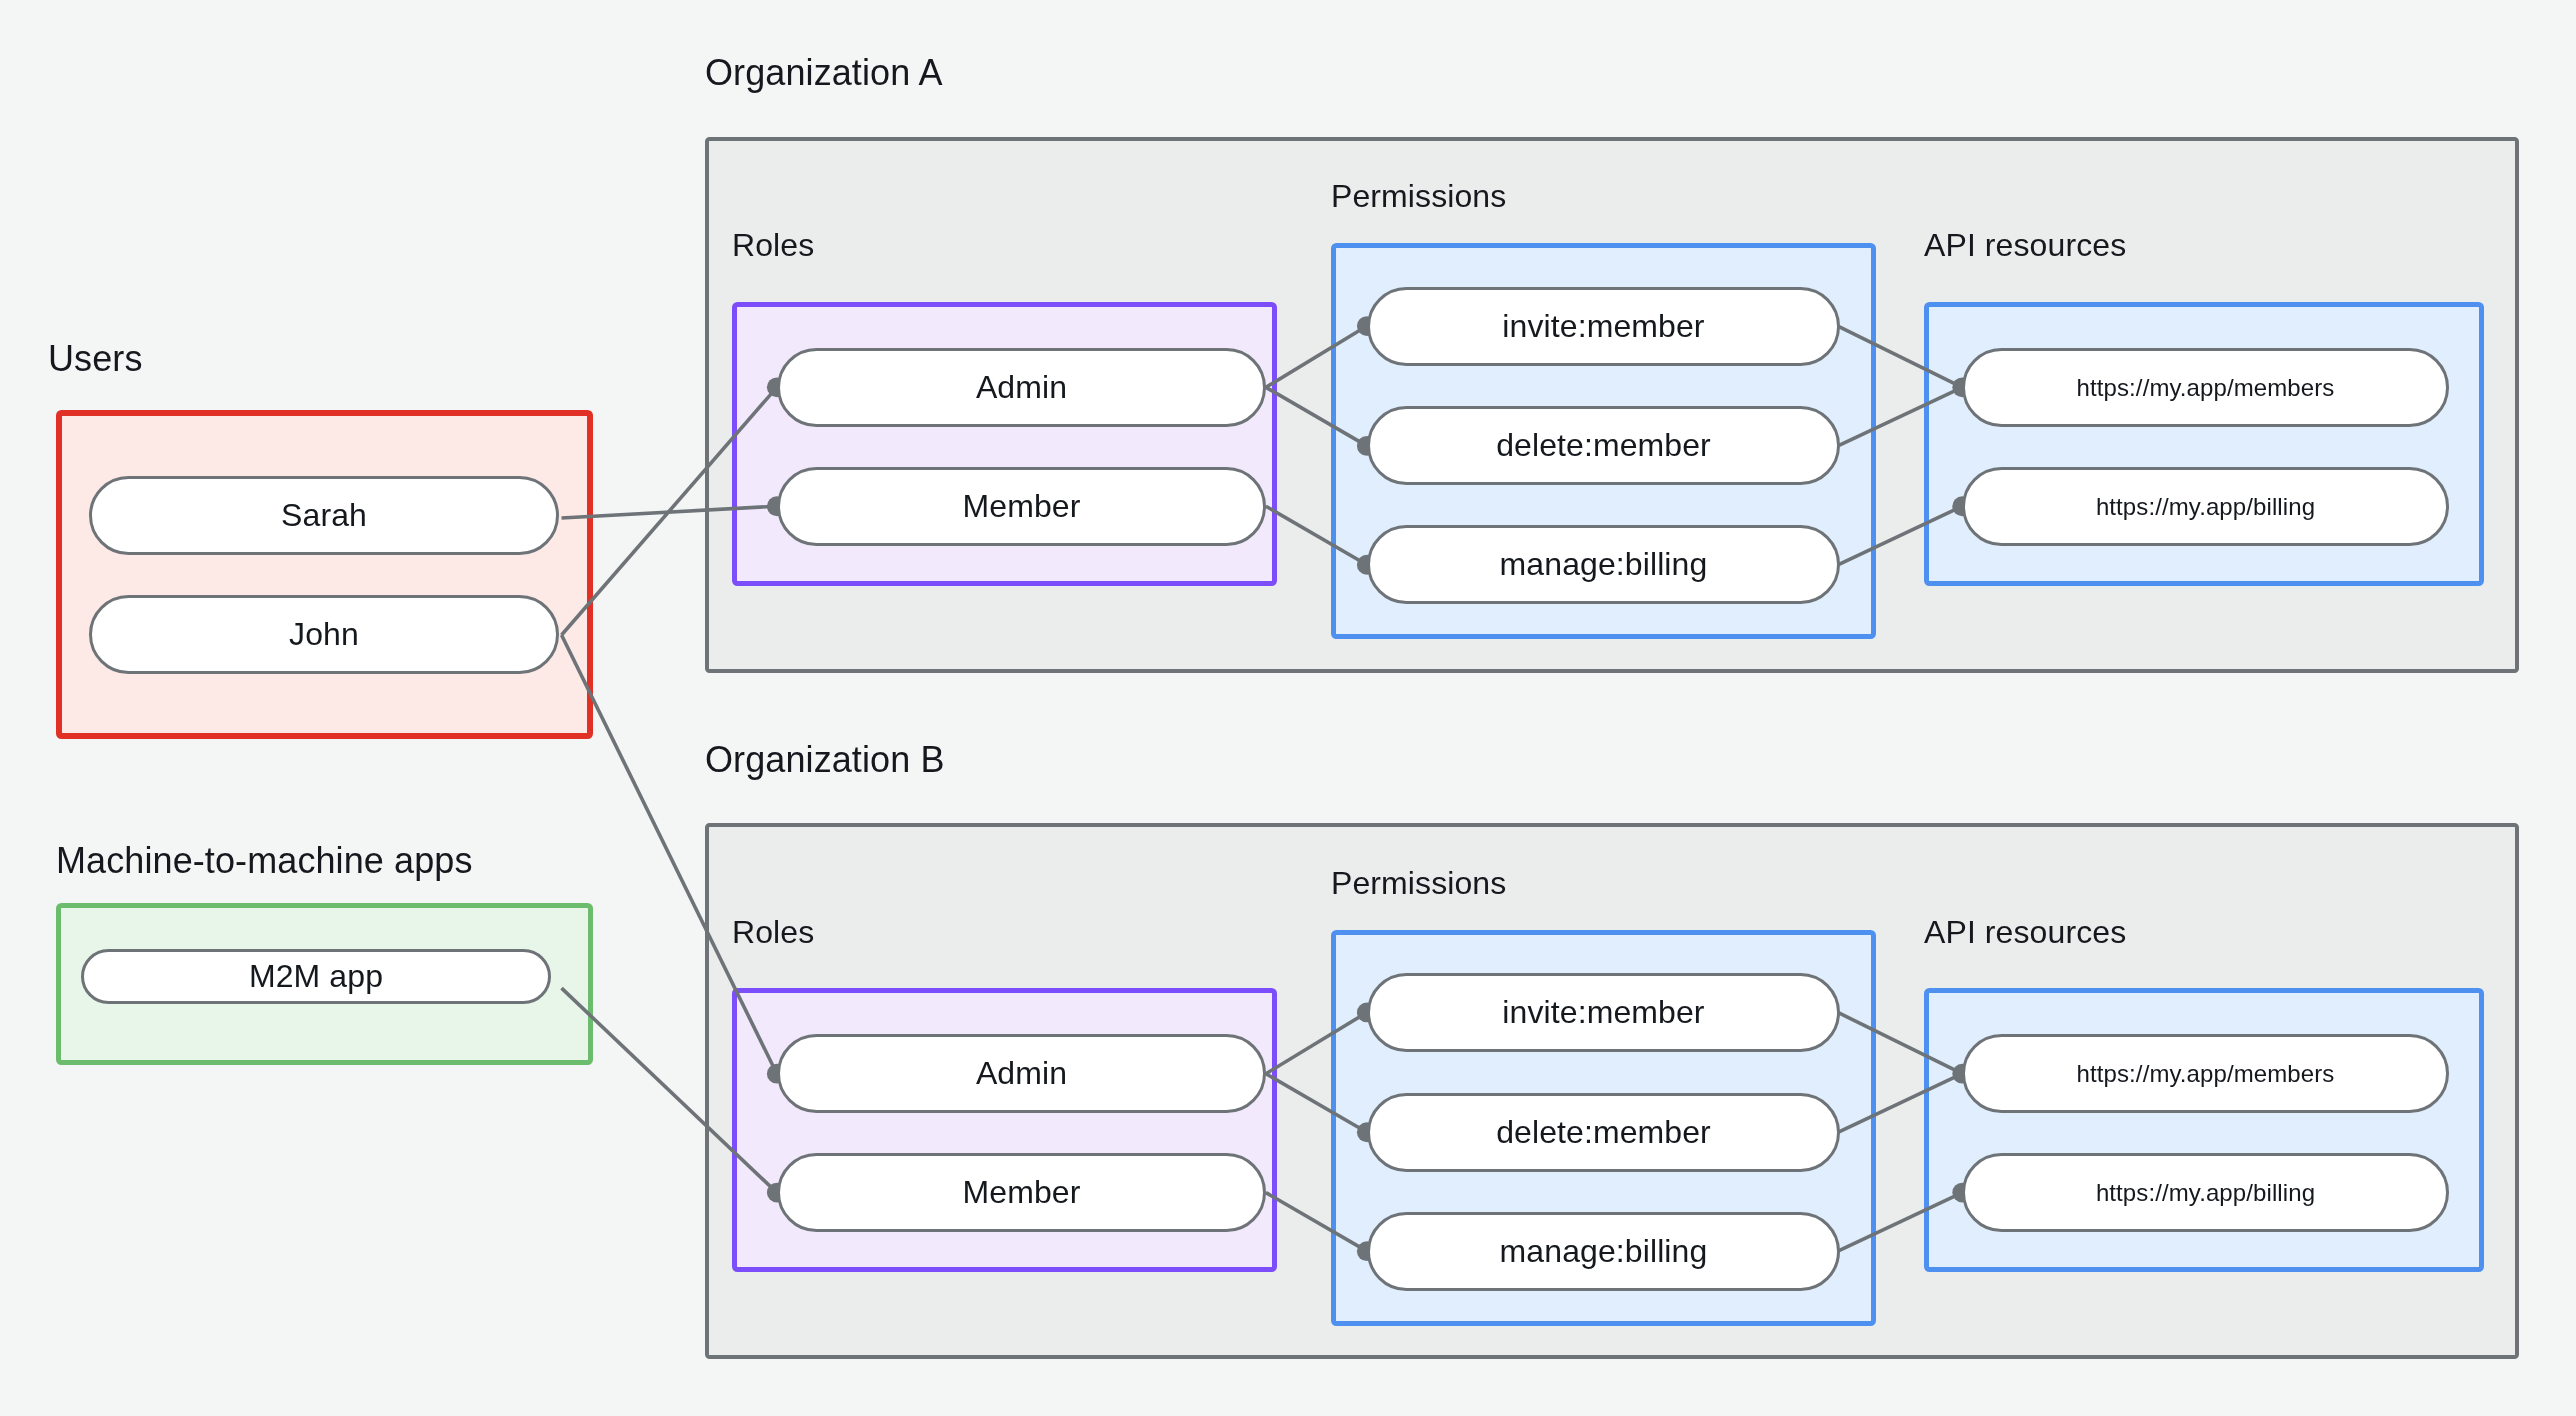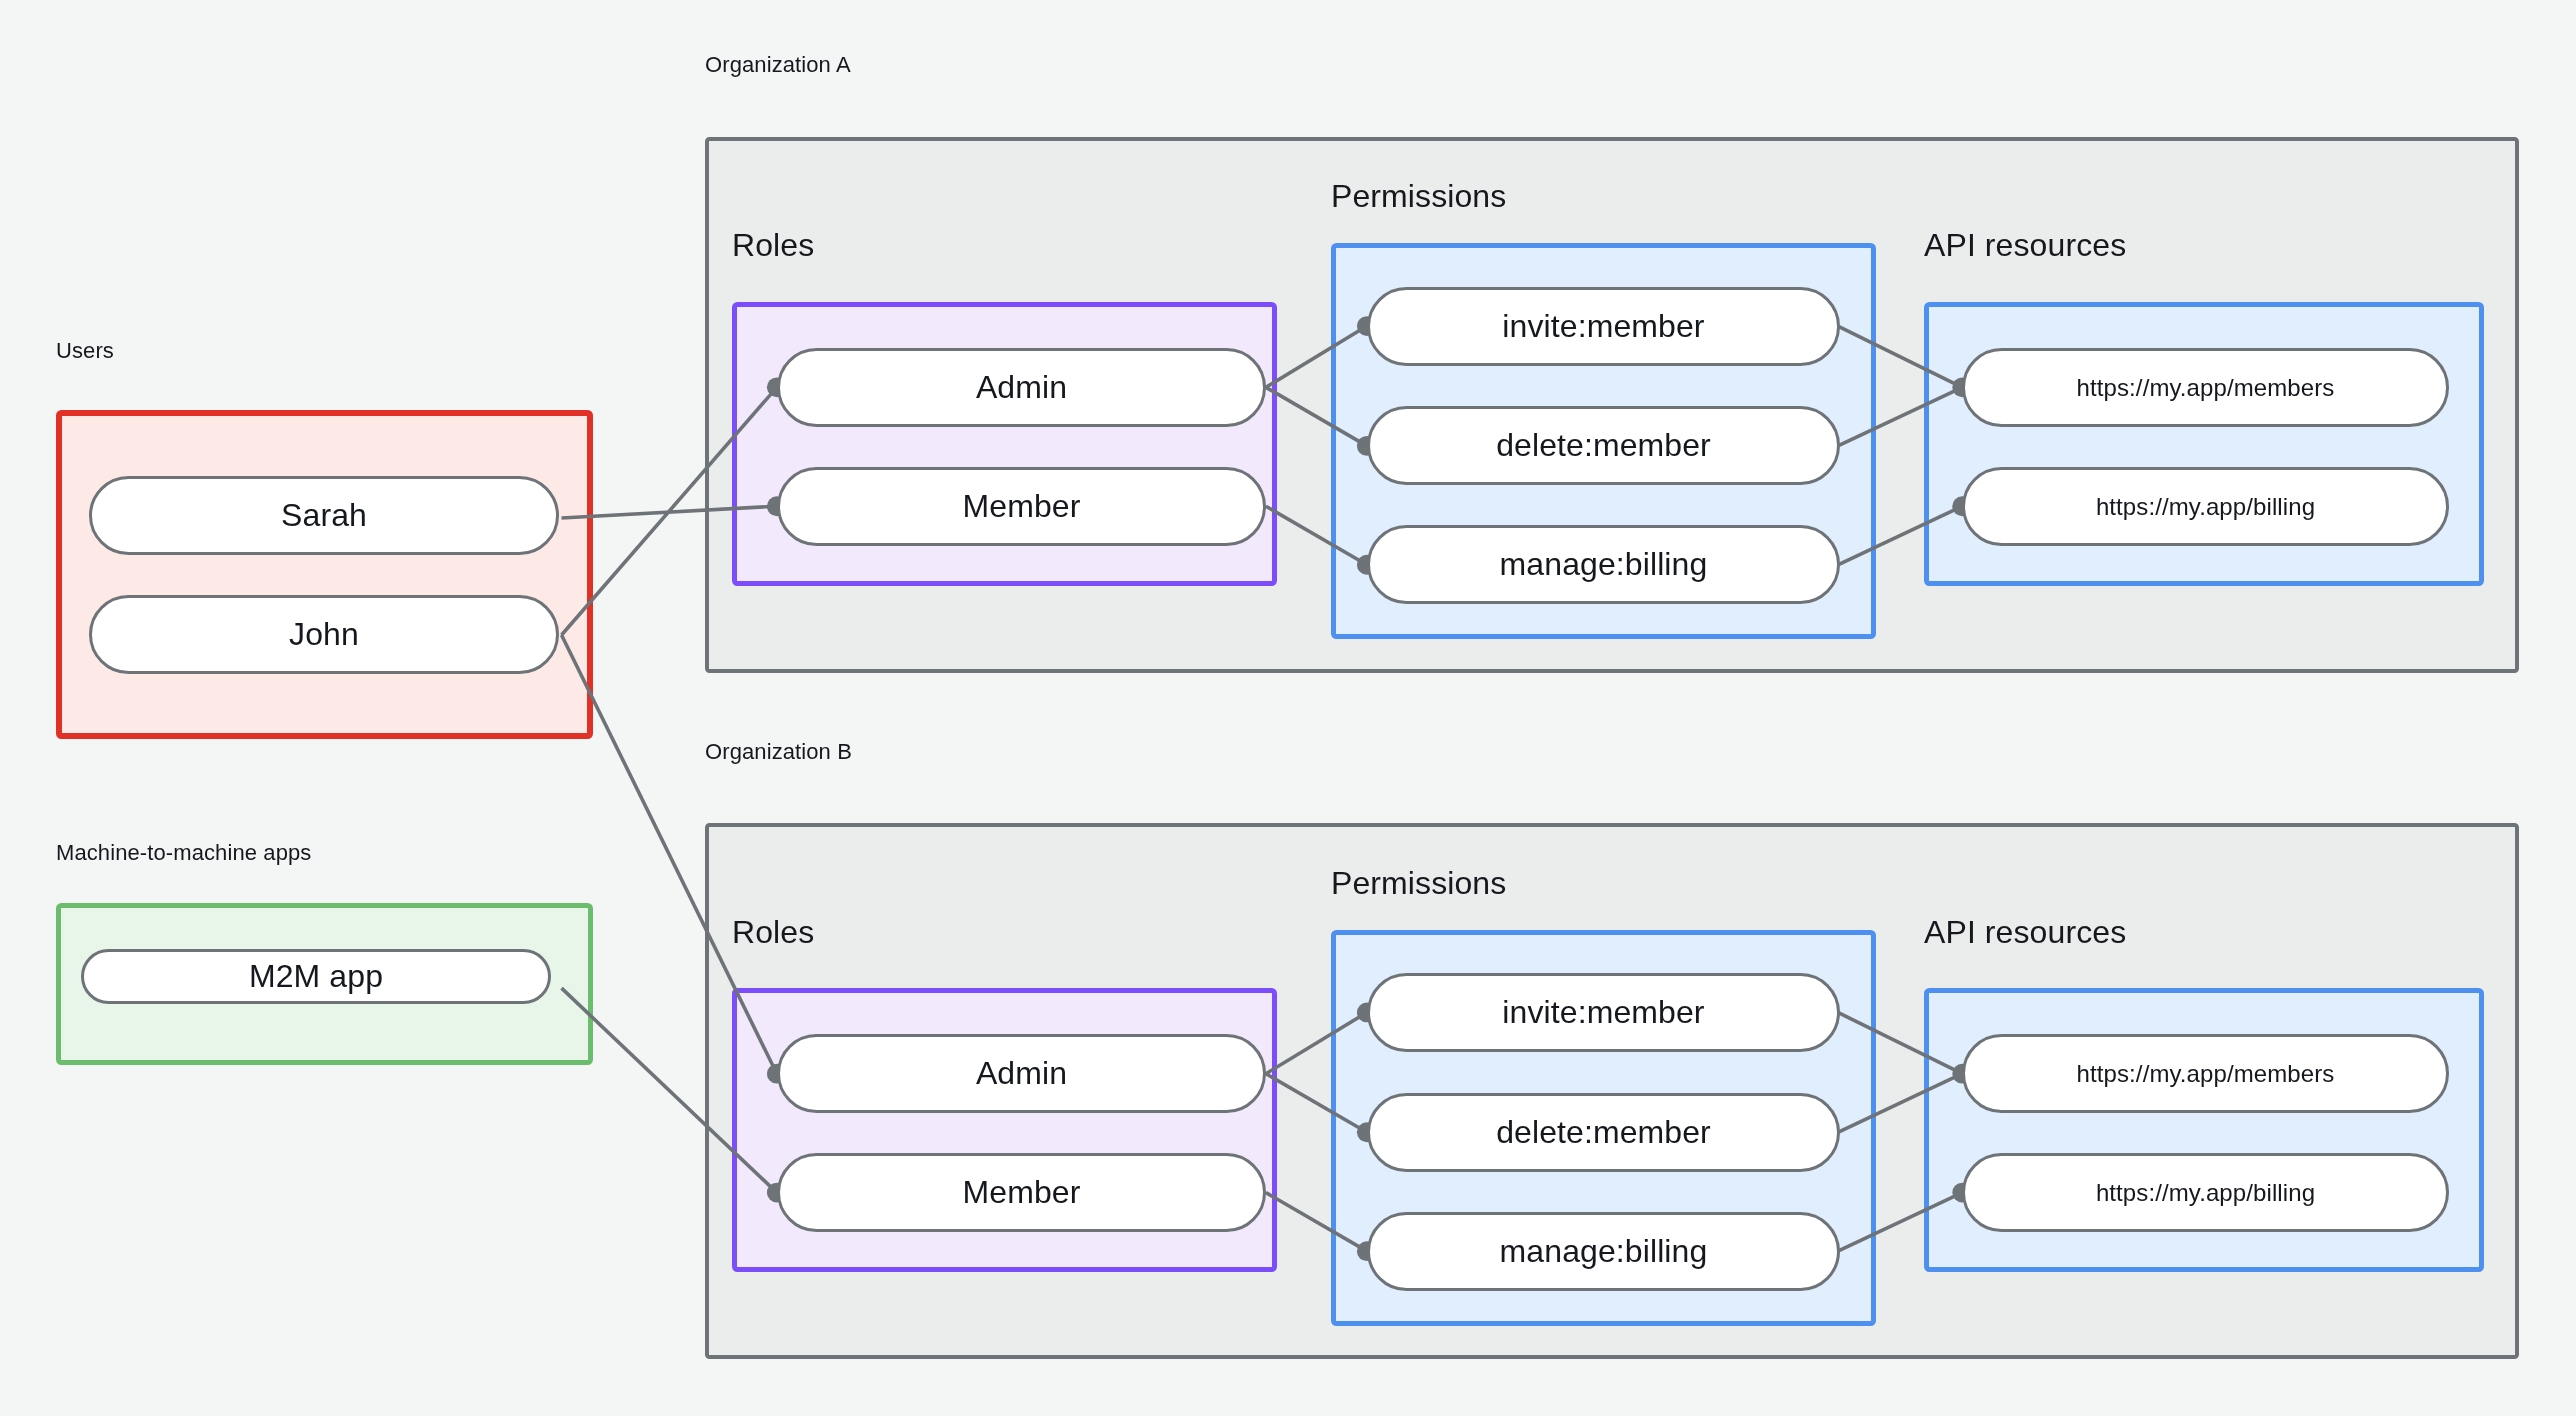--- a/index.html
+++ b/index.html
@@ -23,21 +23,21 @@
     left: 0;
     top: 0;
     width: 2576px;
     height: 1416px;
     pointer-events: none;
     z-index: 2;
   }
 
   .grp-label {
     position: absolute;
-    font-size: 22px;
+    font-size: 36px;
     color: #15181d;
     letter-spacing: 0.1px;
     white-space: nowrap;
     z-index: 3;
   }
 
   .panel {
     position: absolute;
     box-sizing: border-box;
     z-index: 1;
@@ -128,21 +128,21 @@
       <circle cx="2178" cy="430" r="11"></circle>
       <circle cx="2178" cy="562" r="11"></circle>
       <circle cx="1517" cy="1124" r="11"></circle>
       <circle cx="1517" cy="1257" r="11"></circle>
       <circle cx="1517" cy="1389" r="11"></circle>
       <circle cx="2178" cy="1192" r="11"></circle>
       <circle cx="2178" cy="1324" r="11"></circle>
     </g>
   </svg>
 
-  <div class="grp-label" style="left:56px; top:338px;">Users</div>
+  <div class="grp-label" style="left:48px; top:338px;">Users</div>
 
   <div class="panel panel-users" style="left:56px; top:410px; width:537px; height:329px;"></div>
   <div class="pill" style="left:89px; top:595px; width:470px; height:79px;">John</div>
   <div class="pill" style="left:89px; top:476px; width:470px; height:79px;">Sarah</div>
 
   <div class="grp-label" style="left:56px; top:833px;margin-top:7px;">Machine-to-machine apps</div>
 
   <div class="panel panel-m2m" style="left:56px; top:903px; width:537px; height:162px;"></div>
   <div class="pill" style="left:81px; top:949px; width:470px; height:55px;">M2M app</div>
 

